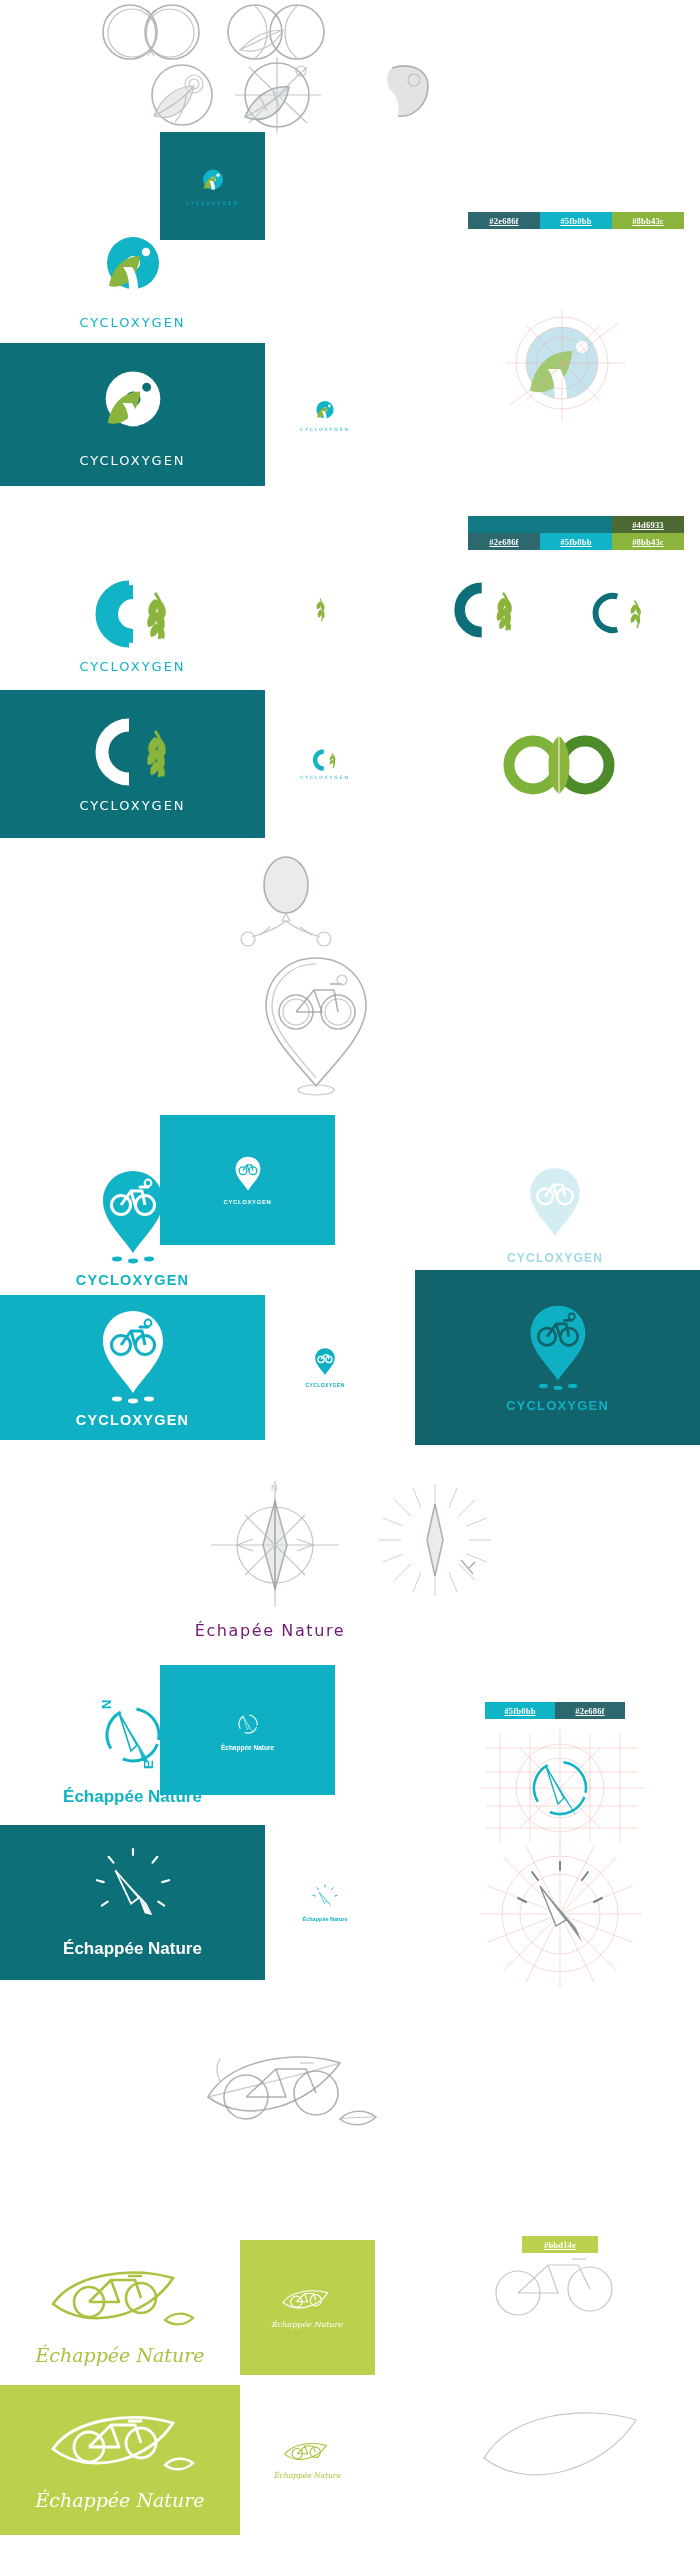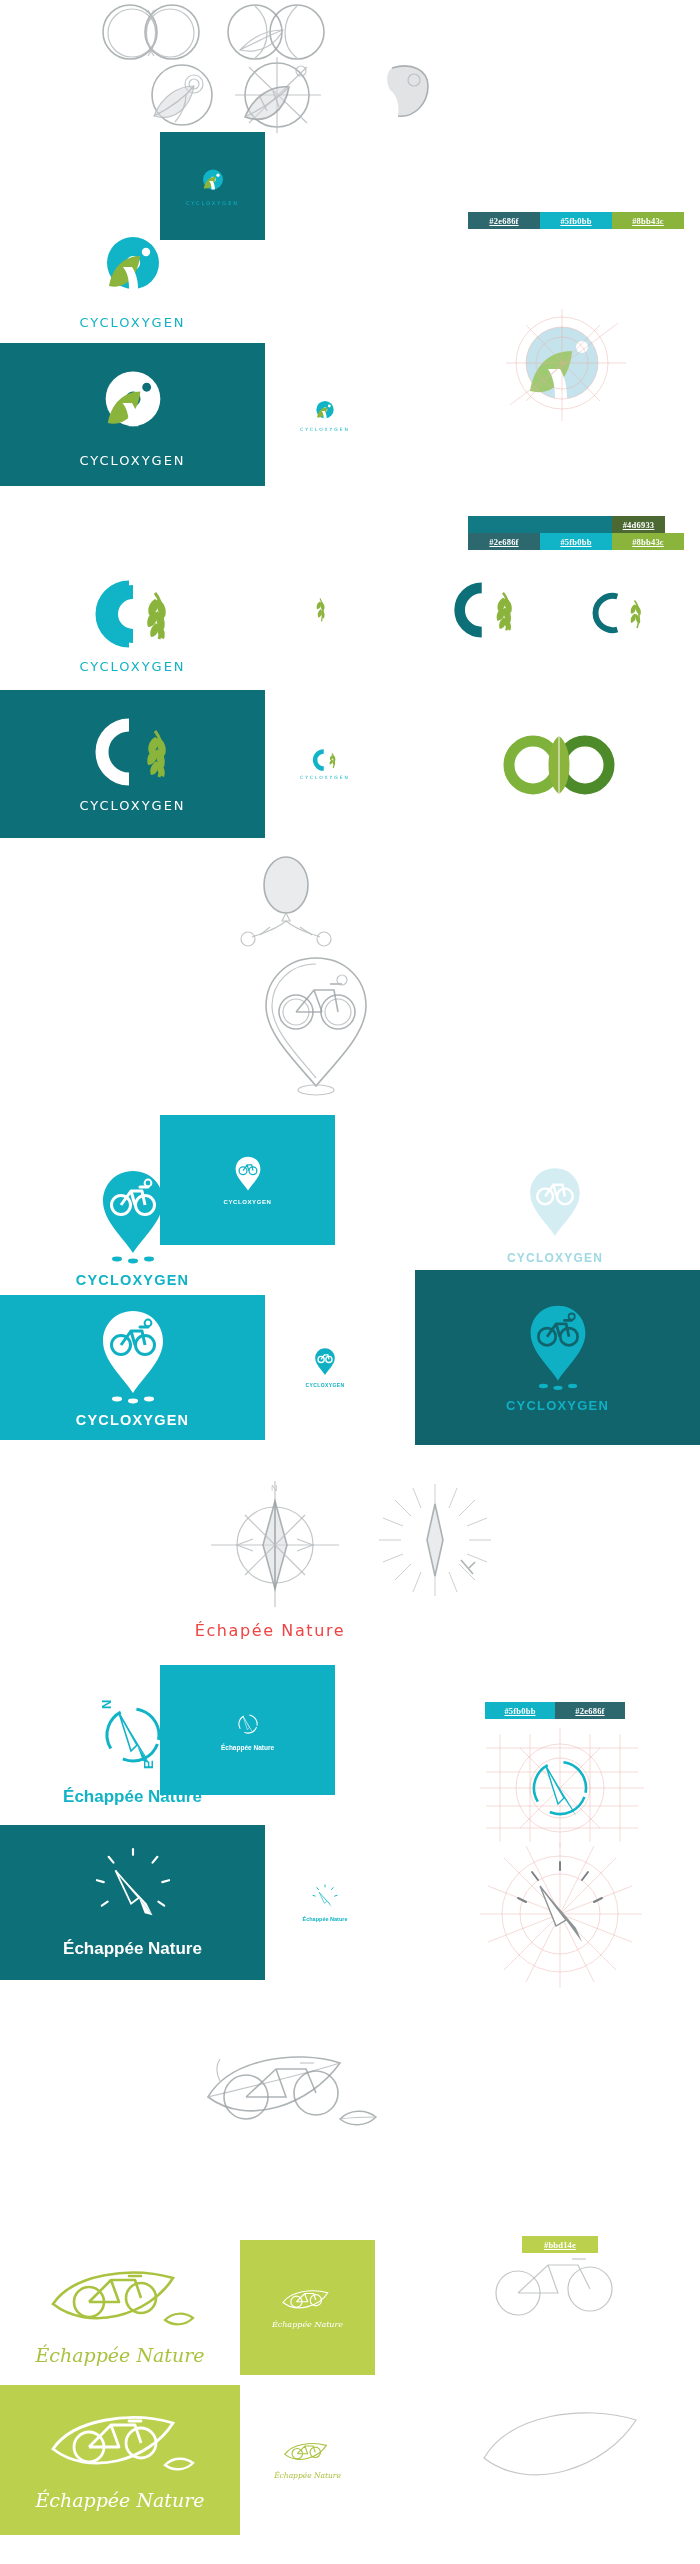--- a/index.html
+++ b/index.html
@@ -166,21 +166,21 @@
       <circle cx="52" cy="24" r="4.2" fill="#ffffff"></circle>
       <path d="M44 30 a7 7 0 1 0 0.1 0.1 Z" fill="#ffffff"></path>
       <path d="M15 58 C 18 40 30 28 46 28 C 44 48 31 62 15 58 Z" fill="#8bb43c"></path>
       <path d="M38 39 C 42 45 44 52 44 61 L 35 61 C 35 50 33 44 29 39 Z" fill="#ffffff"></path>
     </svg>
     <div class="wordmark cy-round" style="color:#11b3c6; font-size:4.5px; margin-top:3px;">CYCLOXYGEN</div>
   </div>
 
   <div class="swatchrow" style="left:468px; top:516px;">
     <div class="swatch" style="width:144px; background:#127a85;"></div>
-    <div class="swatch" style="width:53px; background:#4d6933;">#4d6933</div>
+    <div class="swatch" style="width:72px; background:#4d6933;">#4d6933</div>
   </div>
   <div class="swatchrow" style="left:468px; top:533px;">
     <div class="swatch" style="width:72px; background:#2e686f;">#2e686f</div>
     <div class="swatch" style="width:72px; background:#11b3c6;">#5fb0bb</div>
     <div class="swatch" style="width:72px; background:#8bb43c;">#8bb43c</div>
   </div>
 
   <div class="cell" style="left:0px; top:560px; width:265px; height:130px; background:#ffffff;">
     <svg width="88" height="74" viewBox="0 0 88 74">
       <path d="M44 8 A 29 29 0 1 0 44 66 L 44 52 A 15 15 0 1 1 44 22 Z" fill="#11b3c6"></path>
@@ -403,21 +403,21 @@
         <line x1="38" y1="112" x2="46" y2="92"></line>
           <line x1="82" y1="112" x2="74" y2="92"></line>
       </g>
       <path class="skfill" d="M60 24 L 68 60 L 60 96 L 52 60 Z"></path>
       <path class="sk2" d="M60 24 L 68 60 L 60 96 L 52 60 Z"></path>
       <path class="sk2" d="M86 80 L 98 94 M 94 88 L 100 82"></path>
     </svg>
   </div>
 
   <div class="sketch" style="left:150px; top:1610px; width:240px; height:40px;">
-    <div class="en-script" style="color:#ef4444; font-size:16px; letter-spacing:1.6px;
+    <div class="en-script" style="color:#701a75; font-size:16px; letter-spacing:1.6px;
                 font-family:'DejaVu Sans',sans-serif; font-style:normal;">Échapée Nature</div>
   </div>
 
   <div class="cell" style="left:0px; top:1675px; width:265px; height:150px; background:#ffffff;">
     <svg width="80" height="84" viewBox="0 0 80 84">
       <circle cx="40" cy="42" r="26" fill="none" stroke="#11b3c6" stroke-width="3" stroke-dasharray="42 16" transform="rotate(20 40 42)"></circle>
       <path d="M26 20 L 52 62 L 56 70 L 44 52 Z" fill="#11b3c6"></path>
       <path d="M26 20 L 44 52 L 38 58 Z" fill="#ffffff" stroke="#11b3c6" stroke-width="1.6"></path>
       <path d="M44 52 L 56 70 L 50 68 Z" fill="#11b3c6"></path>
       <text x="18" y="16" fill="#11b3c6" transform="rotate(-90 18 16)" style="font-size:13px; font-weight:bold; font-family:'Liberation Sans',sans-serif;">N</text>

